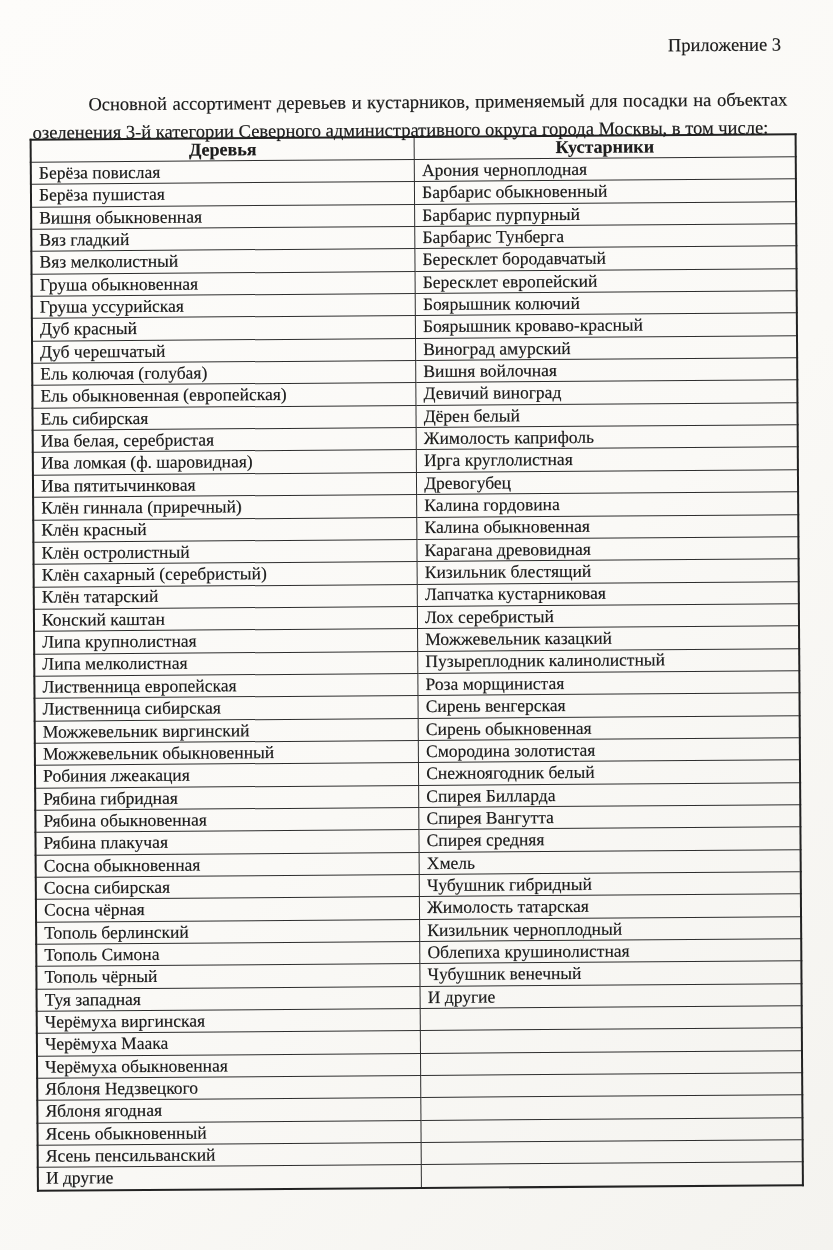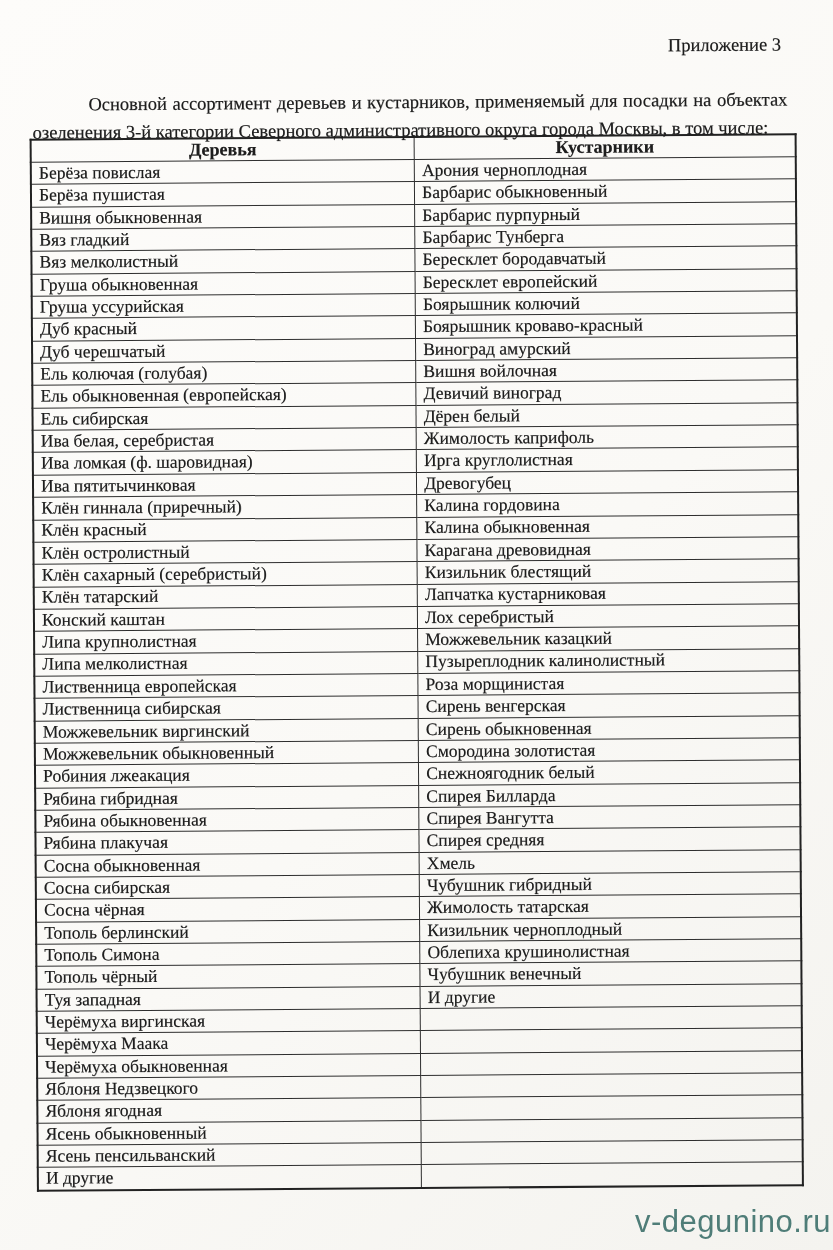--- a/index.html
+++ b/index.html
@@ -273,14 +273,13 @@
             <td></td>
           </tr>
           <tr>
             <td>И другие</td>
             <td></td>
           </tr>
         </tbody>
     </table>
   </div>
 
-  <div class="watermark" style="color: rgb(65, 115, 110);">v-degunino.ru</div>
 </div>
 
 </body></html>

